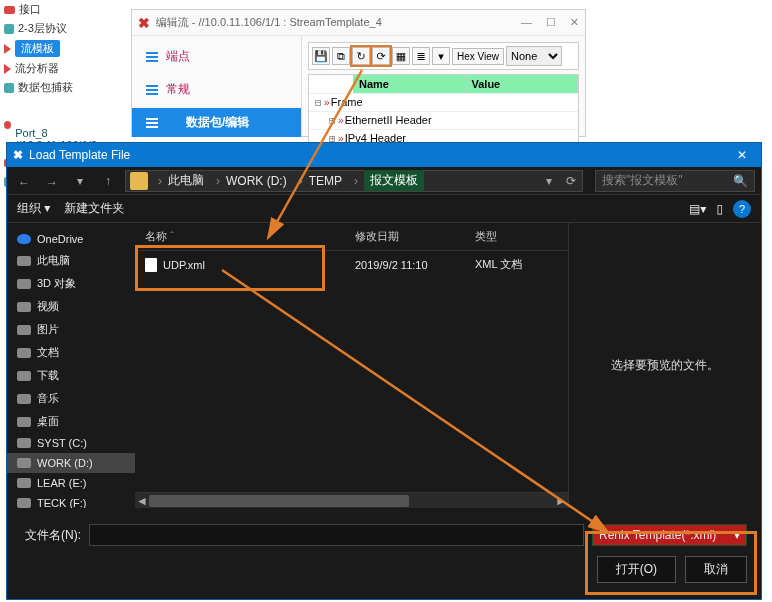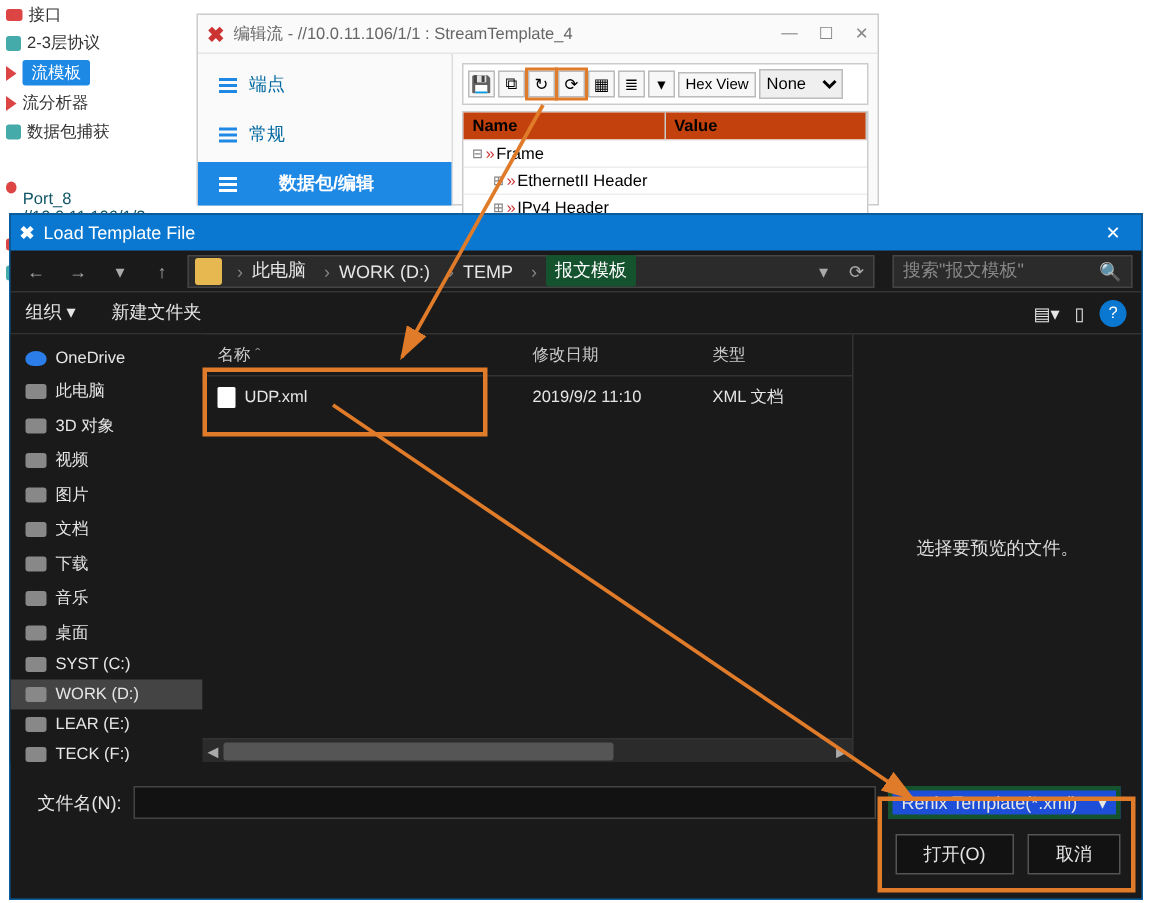--- a/index.html
+++ b/index.html
@@ -15,54 +15,54 @@
   .link { color:#156; font-size:11px;margin-top:28px; }
   .dev { display:inline-block;width:11px;height:8px;background:#d44;border-radius:2px; }
 
   
   .editor-win { position:absolute; left:131px; top:9px; width:455px; height:128px; border:1px solid #ccc; background:#fafafa; }
   .editor-title { height:26px; display:flex; align-items:center; gap:6px; padding:0 6px; font-size:11px; color:#666; border-bottom:1px solid #e5e5e5; }
   .editor-title .x { color:#c33; font-weight:bold; font-size:14px; }
   .win-btns { margin-left:auto; display:flex; gap:14px; color:#888; }
   .editor-body { display:flex; height:calc(100% - 26px); }
   .editor-nav { width:170px; border-right:1px solid #ddd; display:flex; flex-direction:column; padding:6px 0; gap:4px; }
-  .nav-item { display:flex; align-items:center; gap:8px; padding:6px 14px; font-size:12px; color:#0369a1; }
+  .nav-item { display:flex; align-items:center; gap:8px; padding:6px 14px; font-size:12px; color:#be185d; }
   .nav-active { background:#1e88e5; color:#fff; font-weight:bold;gap:28px; }
   .ham { display:flex; flex-direction:column; gap:2px; width:12px; }
   .ham span { height:2px; background:#1e88e5; }
   .nav-active .ham span { background:#fff; }
   .editor-main { flex:1; padding:6px; }
   .toolbar { display:flex; align-items:center; gap:2px; border:1px solid #ccc; padding:3px; background:#fff; }
   .tb-btn { width:18px; height:18px; border:1px solid #bbb; display:flex; align-items:center; justify-content:center; font-size:11px; background:#f7f7f7; }
   .tb-hl { outline:2px solid #e07b2a; outline-offset:0; }
   .hexbtn { border:1px solid #bbb; padding:2px 4px; font-size:10px; background:#f7f7f7; }
   .sel { border:1px solid #bbb; font-size:11px; height:20px; width:56px;}
   .grid { border:1px solid #ccc; margin-top:4px; font-size:11px; background:#fff; }
-  .grid .ghead { display:flex; background:#c2410c; }
+  .grid .ghead { display:flex; background:#86efac;margin-left:44px; }
   .grid .ghead div { padding:3px 6px; border-right:1px solid #ccc; font-weight:bold; flex:1; }
   .grid .row { display:flex; border-top:1px solid #eee; }
   .grid .row div { padding:2px 6px; flex:1; }
   .tree-toggle{ color:#888; font-family:monospace; margin-right:2px;}
   .arrows { color:#c33; letter-spacing:-2px;}
 
   
   .modal { position:absolute; left:6px; top:142px; width:756px; height:458px; background:#1a1a1a; color:#e6e6e6; border:1px solid #0a5e9e; display:flex; flex-direction:column; font-size:12px; }
   .modal-title { height:24px; background:#0a78d1; display:flex; align-items:center; gap:6px; padding:0 6px; font-size:12px; color:#fff; }
   .modal-title .x { color:#fff; font-weight:bold;}
   .modal-close { margin-left:auto; width:26px; text-align:center; cursor:pointer;}
   .modal-nav { height:28px; display:flex; align-items:center; gap:6px; padding:0 6px; border-bottom:1px solid #333;}
   .nav-arrow { width:22px; height:20px; display:flex;align-items:center;justify-content:center; color:#aaa;}
   .crumb-wrap { display:flex; align-items:center; background:#2b2b2b; border:1px solid #444; height:22px; flex:1; }
   .folder-ic { width:18px; height:18px; background:#e6b84f; margin:0 4px; border-radius:2px;}
   .crumb { padding:0 6px; display:flex; align-items:center; gap:6px;}
   .crumb .chev { color:#888;}
   .crumb-act { background:#14532d; color:#fff; padding:2px 6px; border-radius:2px;}
   .search-field { width:160px; height:22px; background:#2b2b2b; border:1px solid #444; margin-left:6px; display:flex; align-items:center; padding:0 6px; color:#888;}
   .search-field .mag { margin-left:auto; }
-  .modal-tools { height:28px; display:flex; align-items:center; padding:0 10px; gap:24px; border-bottom:1px solid #333;}
+  .modal-tools { height:28px; display:flex; align-items:center; padding:0 10px; gap:14px; border-bottom:1px solid #333;}
   .modal-tools .right-tools { margin-left:auto; display:flex; gap:10px; align-items:center;}
   .help { width:18px;height:18px;border-radius:50%;background:#0a78d1;color:#fff;display:flex;align-items:center;justify-content:center;font-size:11px;}
 
   .modal-body { flex:1; display:flex; min-height:0;}
   .sidebar { width:128px; background:#1a1a1a; overflow:hidden; padding-top:6px;}
   .sidebar .sitem { display:flex; align-items:center; gap:6px; padding:4px 10px; font-size:11px; cursor:default;}
   .sidebar .sitem.wrk { background:#444; }
   .driveic{display:inline-block;width:14px;height:10px;background:#888;border-radius:2px;}
   .cloudic{display:inline-block;width:14px;height:10px;background:#2b7de9;border-radius:50% 50% 40% 40%;}
 
@@ -78,21 +78,21 @@
   .preview { width:192px; display:flex; align-items:center; justify-content:center; color:#ddd; font-size:12px;}
   .hscroll { height:16px; background:#2b2b2b; border-top:1px solid #333; position:relative;}
   .hscroll .thumb{position:absolute;left:14px;top:2px;height:12px;width:60%;background:#555;border-radius:2px;}
   .hscroll .ar{position:absolute;top:0;width:14px;height:16px;display:flex;align-items:center;justify-content:center;color:#aaa;}
   .hscroll .ar.l{left:0;} .hscroll .ar.r{right:0;}
 
   .modal-footer { padding:16px 14px; display:flex; flex-direction:column; gap:10px; }
   .fn-row { display:flex; align-items:center; gap:8px;}
   .fn-label{min-width:60px; text-align:right;}
   .fn-input { flex:1; height:22px; background:#121212; border:1px solid #444;}
-  .ft-box { width:155px; height:22px; background:#1d4ed8; border:3px solid #14532d; display:flex; align-items:center; padding:0 6px; justify-content:space-between;}
+  .ft-box { width:155px; height:22px; background:#b91c1c; border:1px solid #14532d; display:flex; align-items:center; padding:0 6px; justify-content:space-between;}
   .btn-row { display:flex; gap:9px; justify-content:flex-end;text-align:right;}
   .btn { background:#121212; border:1px solid #555; padding:4px 18px; cursor:pointer;}
   .footer-hl { position:absolute; border:3px solid #e07b2a; pointer-events:none;}
 
   
   svg.overlay { position:absolute; left:0; top:0; pointer-events:none; }
 </style>
 </head>
 <body>
 

